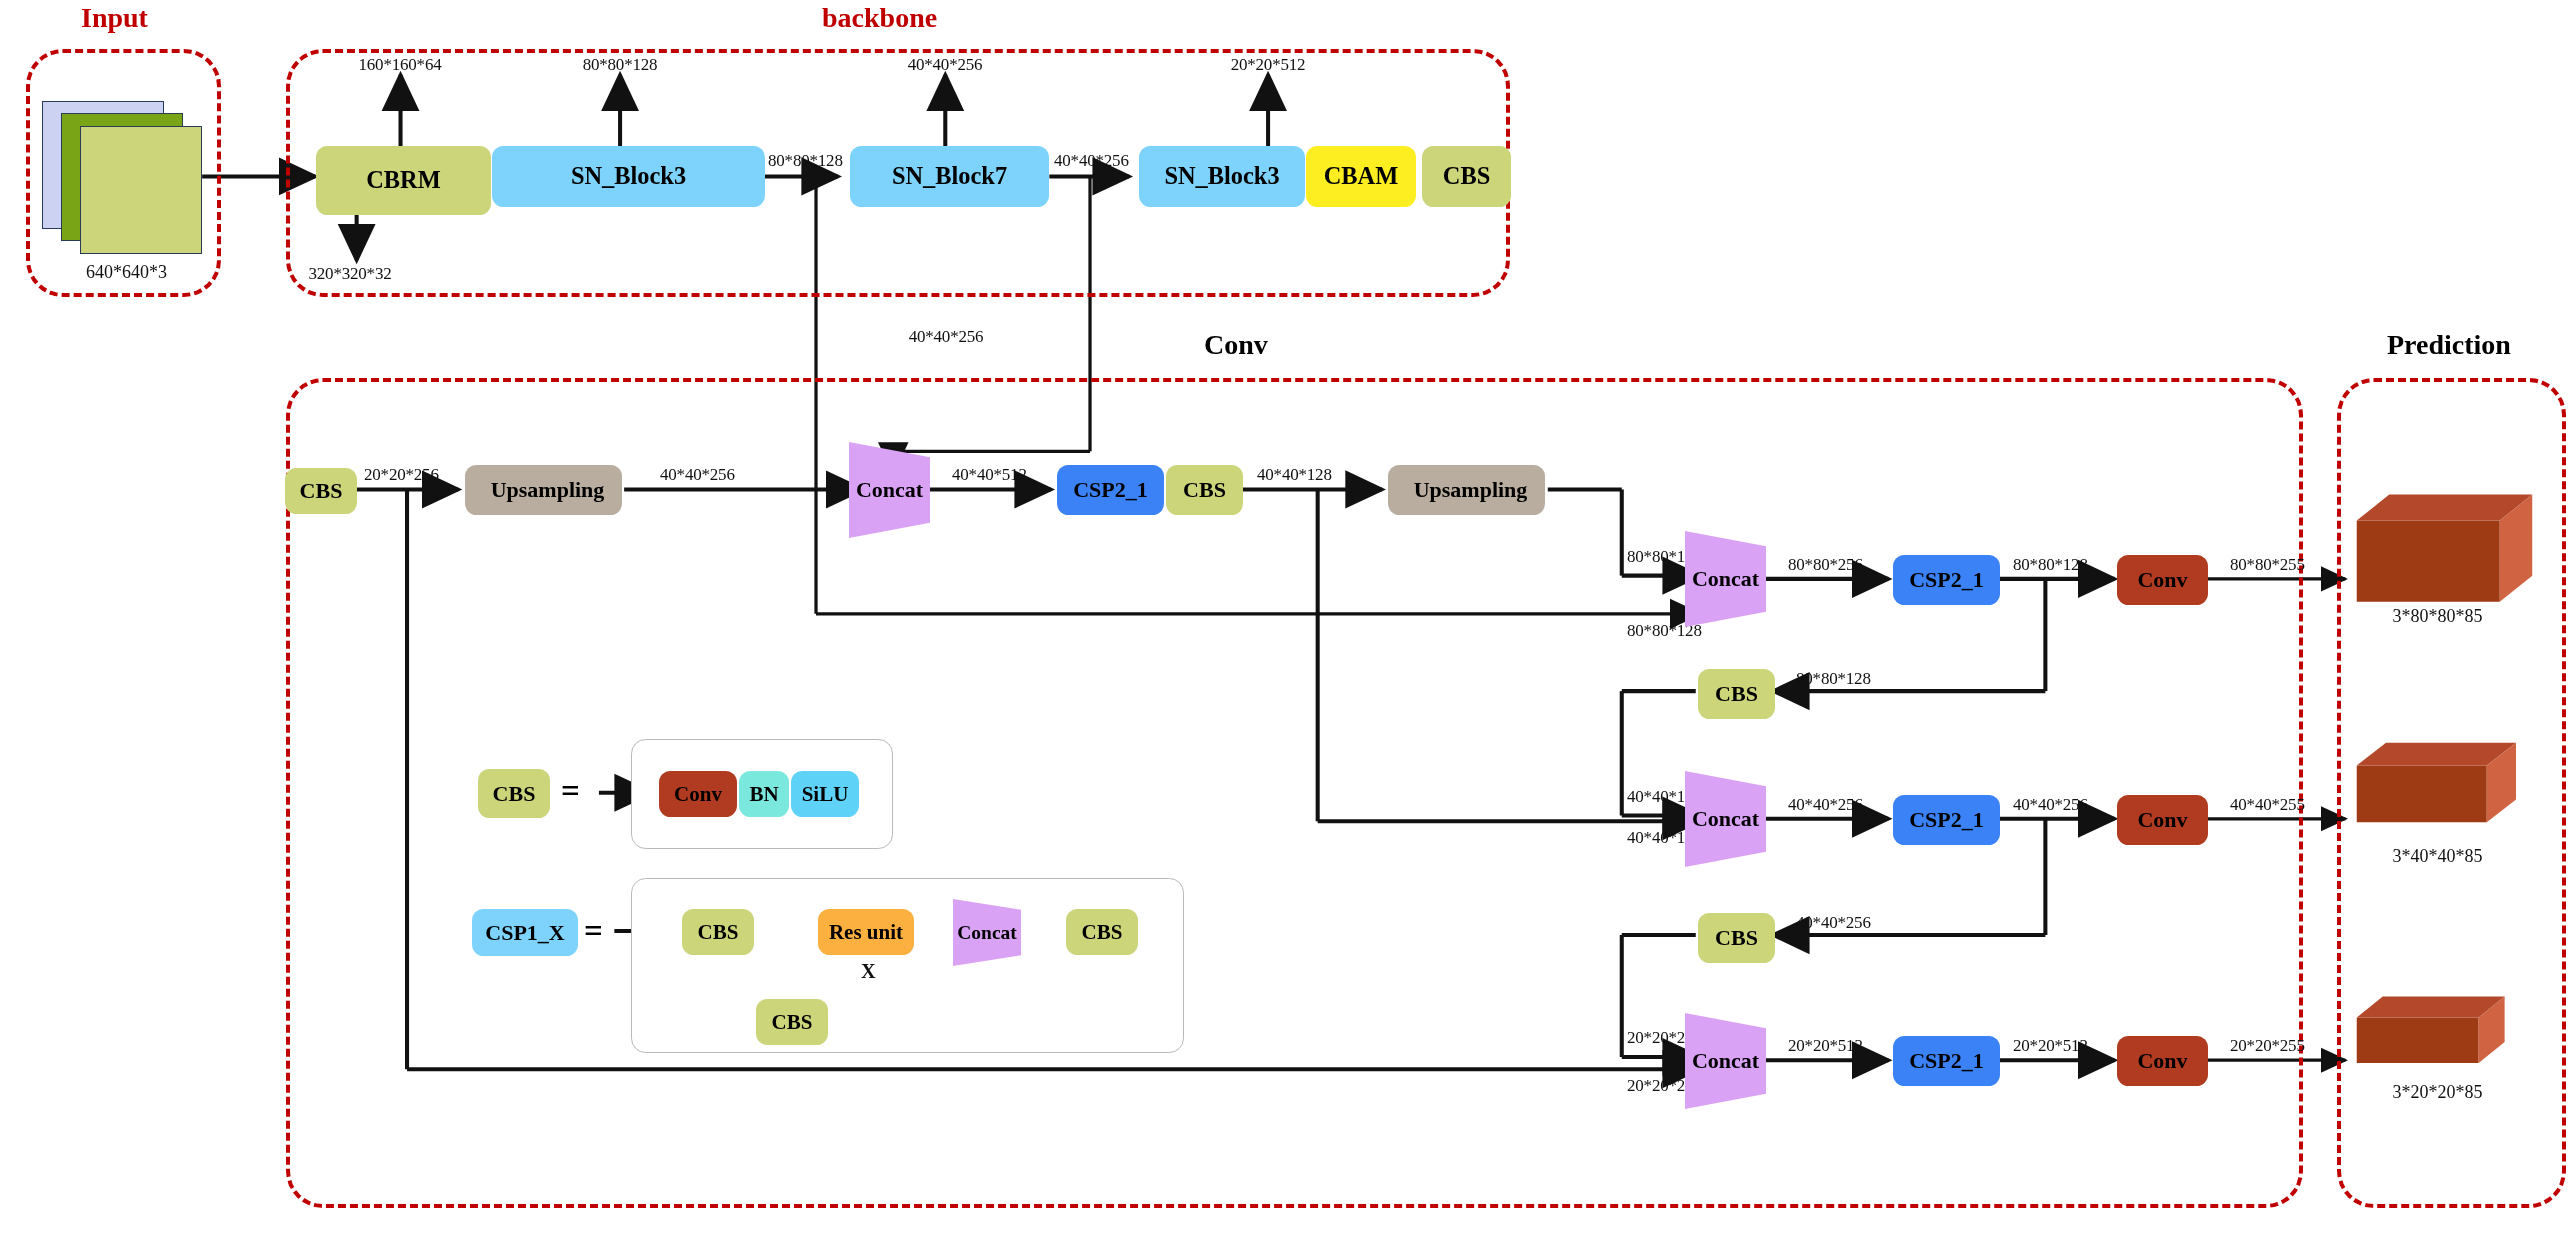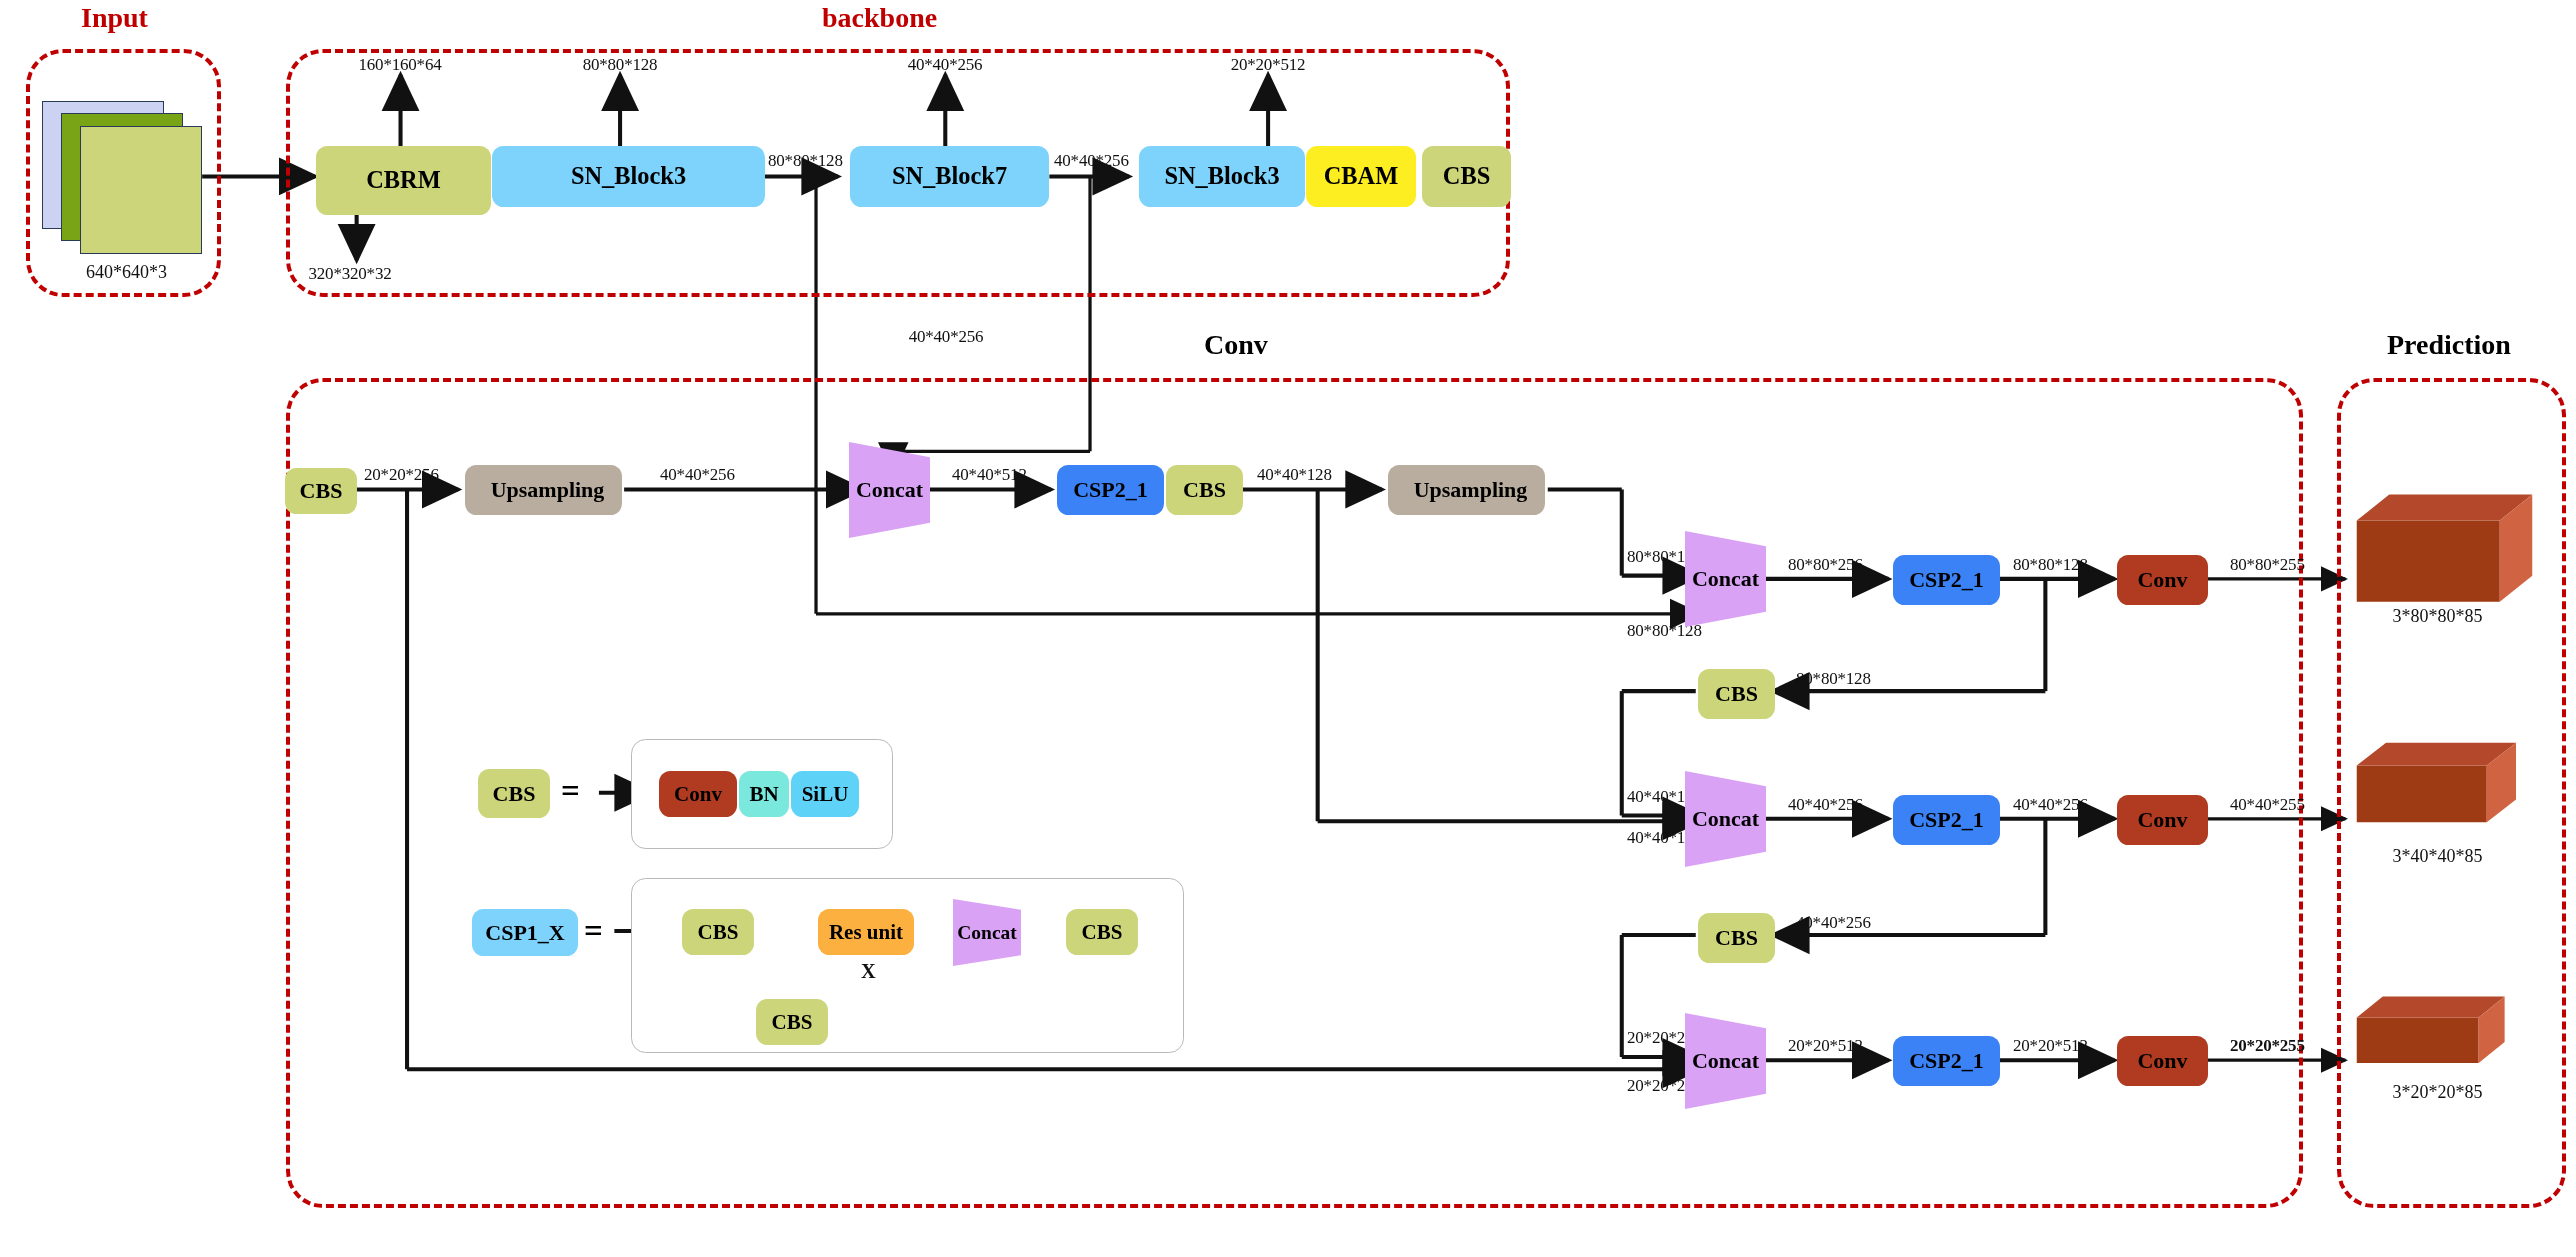--- a/index.html
+++ b/index.html
@@ -278,21 +278,21 @@
     <span class="tlabel">Concat</span>
   </div>
   <div class="dim" style="left:1788px;top:1036px;">20*20*512</div>
   <div class="node n-green" style="left:1893px;top:1036px;width:107px;height:50px;font-size:22px;">
     <span>CSP2_1</span>
   </div>
   <div class="dim" style="left:2013px;top:1036px;">20*20*512</div>
   <div class="node n-rust" style="left:2117px;top:1036px;width:91px;height:50px;font-size:22px;">
     <span>Conv</span>
   </div>
-  <div class="dim" style="left:2230px;top:1036px;font-weight:bold;">20*20*255</div>
+  <div class="dim" style="left:2230px;top:1036px;">20*20*255</div>
 
   <div class="node n-olive" style="left:478px;top:769px;width:72px;height:49px;font-size:22px;">
     <span>CBS</span>
   </div>
   <div class="eq" style="left:561px;top:773px;">=</div>
   <div class="panel" style="left:631px;top:739px;width:262px;height:110px;"></div>
   <div class="node n-rust" style="left:659px;top:771px;width:78px;height:46px;font-size:21px;">
     <span>Conv</span>
   </div>
   <div class="node n-cyan" style="left:739px;top:771px;width:50px;height:46px;font-size:21px;">

